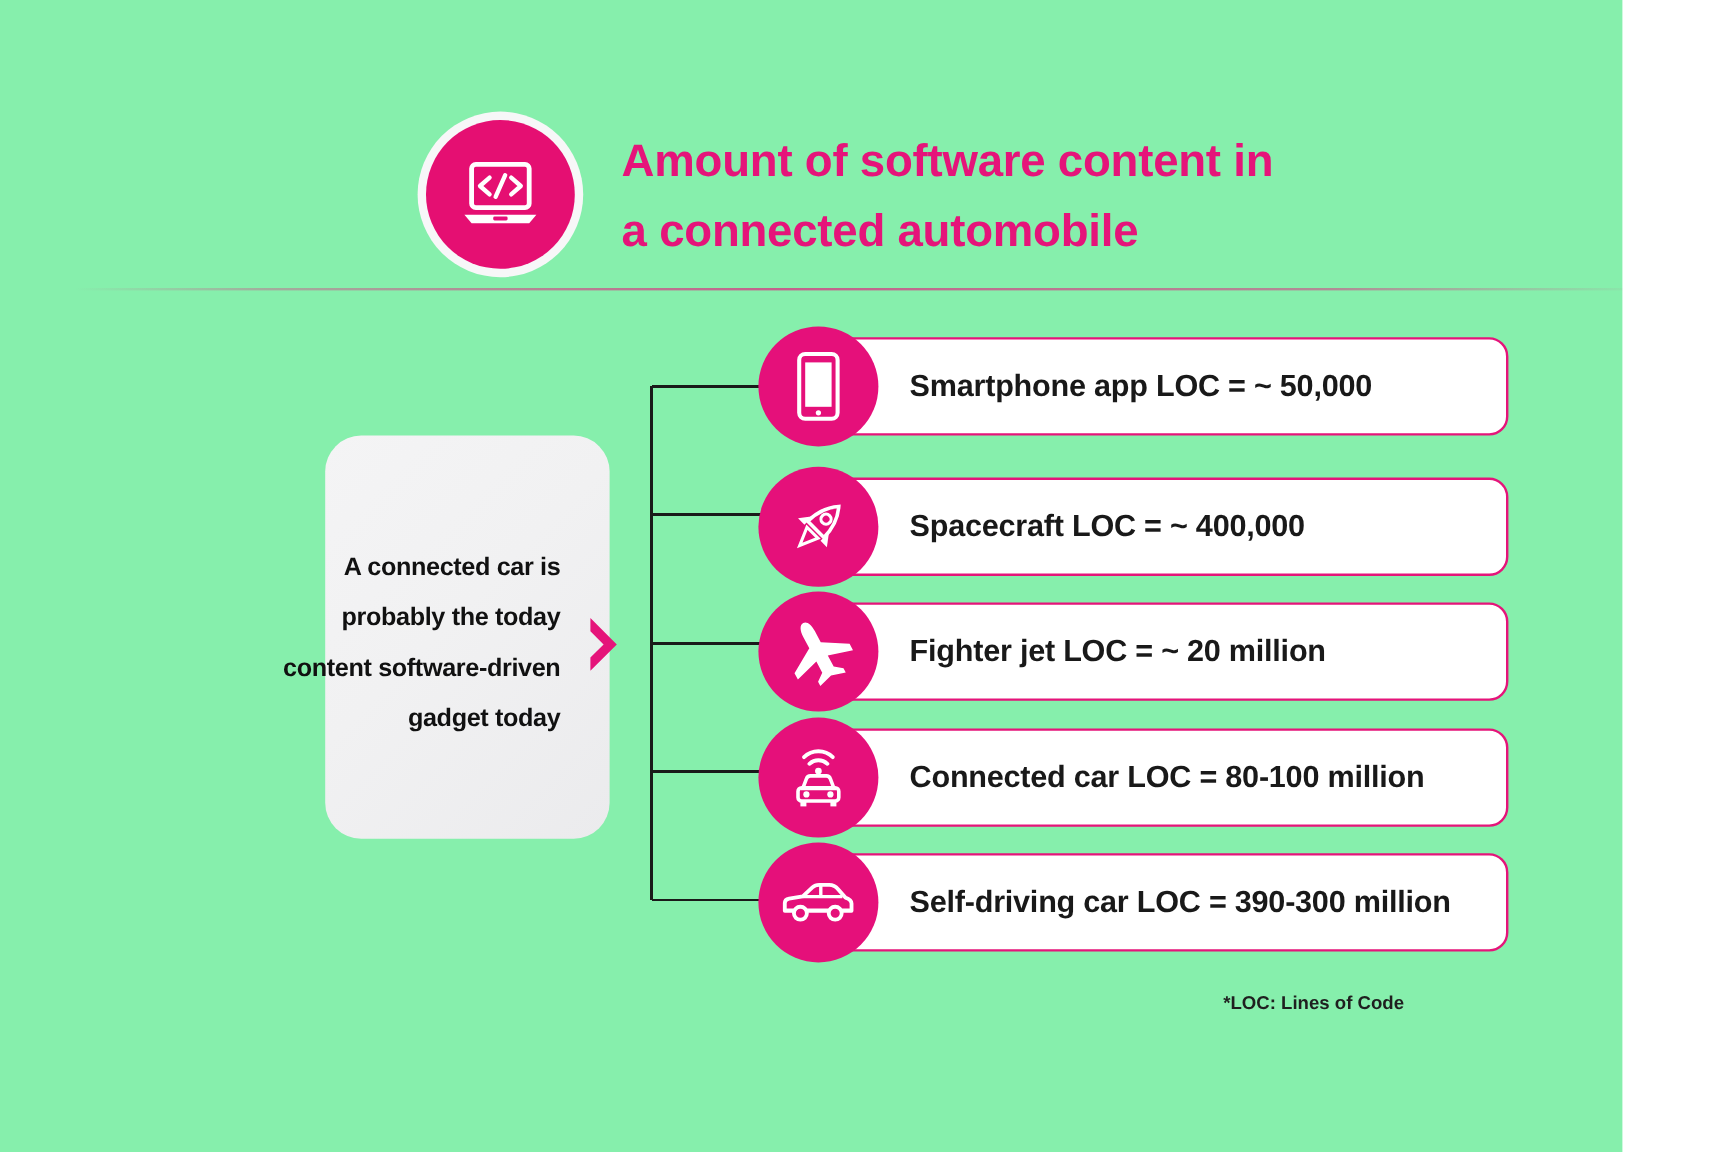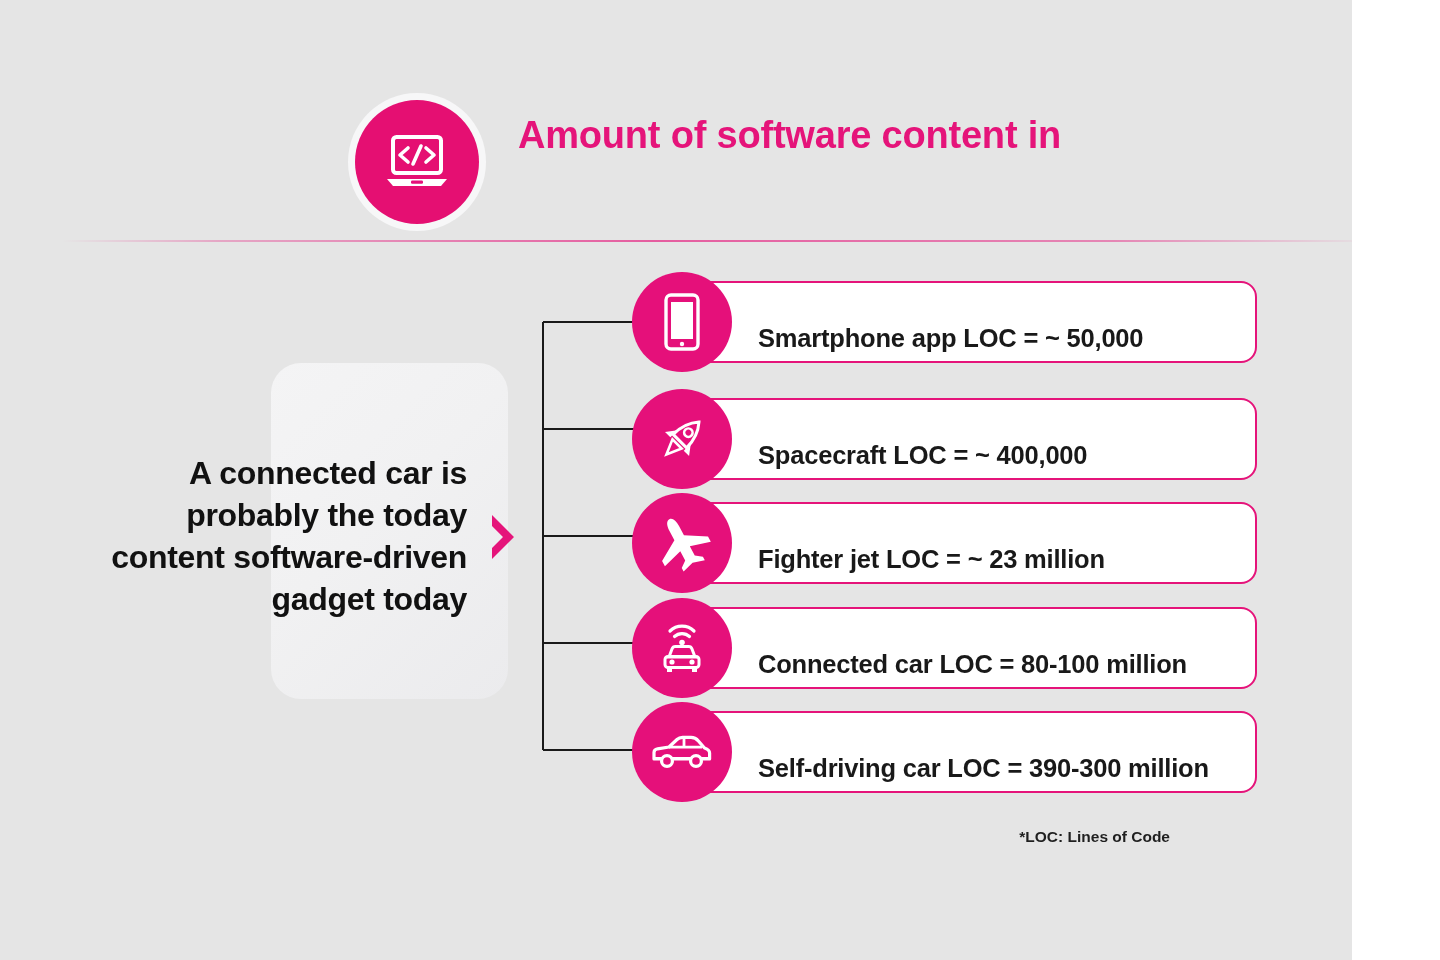--- a/index.html
+++ b/index.html
@@ -9,21 +9,21 @@
     background: #ffffff;
   }
   body {
     font-family: "Liberation Sans", sans-serif;
     -webkit-font-smoothing: antialiased;
   }
   #canvas {
     position: relative;
     width: 1352px;
     height: 960px;
-    background: #e5e5e5;
+    background: #86efac;
     overflow: hidden;
   }
 
   
   #header-icon-badge {
     position: absolute;
     left: 355px;
     top: 100px;
     width: 124px;
     height: 124px;
@@ -74,21 +74,21 @@
     border-radius: 30px;
     background: linear-gradient(135deg, #f4f4f5 0%, #f1f1f2 45%, #ebebed 100%);
   }
   #statement-text {
     position: absolute;
     left: 95px;
     top: 452px;
     width: 372px;
     text-align: right;
     color: #111111;
-    font-size: 32px;
+    font-size: 21px;
     line-height: 42px;
     font-weight: bold;
     letter-spacing: -0.3px;
   }
   #statement-chevron {
     position: absolute;
     left: 487px;
     top: 512px;
     width: 34px;
     height: 50px;
@@ -116,21 +116,21 @@
     width: 576px;
     height: 82px;
     box-sizing: border-box;
     background: #ffffff;
     border: 2px solid #E5147A;
     border-radius: 16px;
   }
   .row-label {
     position: absolute;
     left: 126px;
-    top: 16px;
+    top: 0;
     height: 100px;
     display: flex;
     align-items: center;
     color: #191919;
     font-size: 25.5px;
     font-weight: bold;
     letter-spacing: -0.2px;
     white-space: nowrap;
   }
   .row-icon {
@@ -174,20 +174,21 @@
       <path d="M2 45 H62 L56 52 H8 Z" fill="#ffffff"></path>
       <rect x="26" y="46.5" width="12" height="3.2" rx="1.2" fill="#E5107A"></rect>
       <path d="M23 14 L15 21 L23 28" fill="none" stroke="#ffffff" stroke-width="3.6" stroke-linecap="round" stroke-linejoin="round"></path>
       <path d="M41 14 L49 21 L41 28" fill="none" stroke="#ffffff" stroke-width="3.6" stroke-linecap="round" stroke-linejoin="round"></path>
       <line x1="36" y1="12" x2="28" y2="30" stroke="#ffffff" stroke-width="3.6" stroke-linecap="round"></line>
     </svg>
   </div>
 
   <div id="header-title">
     <span class="tline">Amount of software content in</span>
+    <span class="tline">a connected automobile</span>
   </div>
 
   <div id="header-divider"></div>
 
   <div id="statement-panel"></div>
 
   <div id="statement-text">
     <div>A connected car is</div>
     <div>probably the today</div>
     <div>content software-driven</div>
@@ -246,21 +247,21 @@
     <div class="row-icon">
       <svg width="58" height="58" viewBox="0 0 58 58" aria-hidden="true">
         <g transform="rotate(-28 29 29)">
           <path d="M29 2 C32.4 2 34.4 6.2 34.4 12.5 L34.4 23 L55 35.5 L55 41.5
                    L34.4 35.5 L34.4 46 L41 51 L41 55 L29 51.5 L17 55 L17 51
                    L23.6 46 L23.6 35.5 L3 41.5 L3 35.5 L23.6 23 L23.6 12.5
                    C23.6 6.2 25.6 2 29 2 Z" fill="#ffffff"></path>
         </g>
       </svg>
     </div>
-    <div class="row-label">Fighter jet LOC = ~ 23 million</div>
+    <div class="row-label">Fighter jet LOC = ~ 20 million</div>
   </div>
 
   <div class="row" style="top:598px">
     <div class="row-pill"></div>
     <div class="row-icon">
       <svg width="62" height="62" viewBox="0 0 62 62" aria-hidden="true">
         <path d="M19 14 A17 17 0 0 1 43 14" fill="none" stroke="#ffffff" stroke-width="3.2" stroke-linecap="round"></path>
         <path d="M23.5 19.5 A11 11 0 0 1 38.5 19.5" fill="none" stroke="#ffffff" stroke-width="3.2" stroke-linecap="round"></path>
         <circle cx="31" cy="25.5" r="2.8" fill="#ffffff"></circle>
         <path d="M18 40 L21 32 C21.6 30.4 22.6 29.6 24.4 29.6 L37.6 29.6

